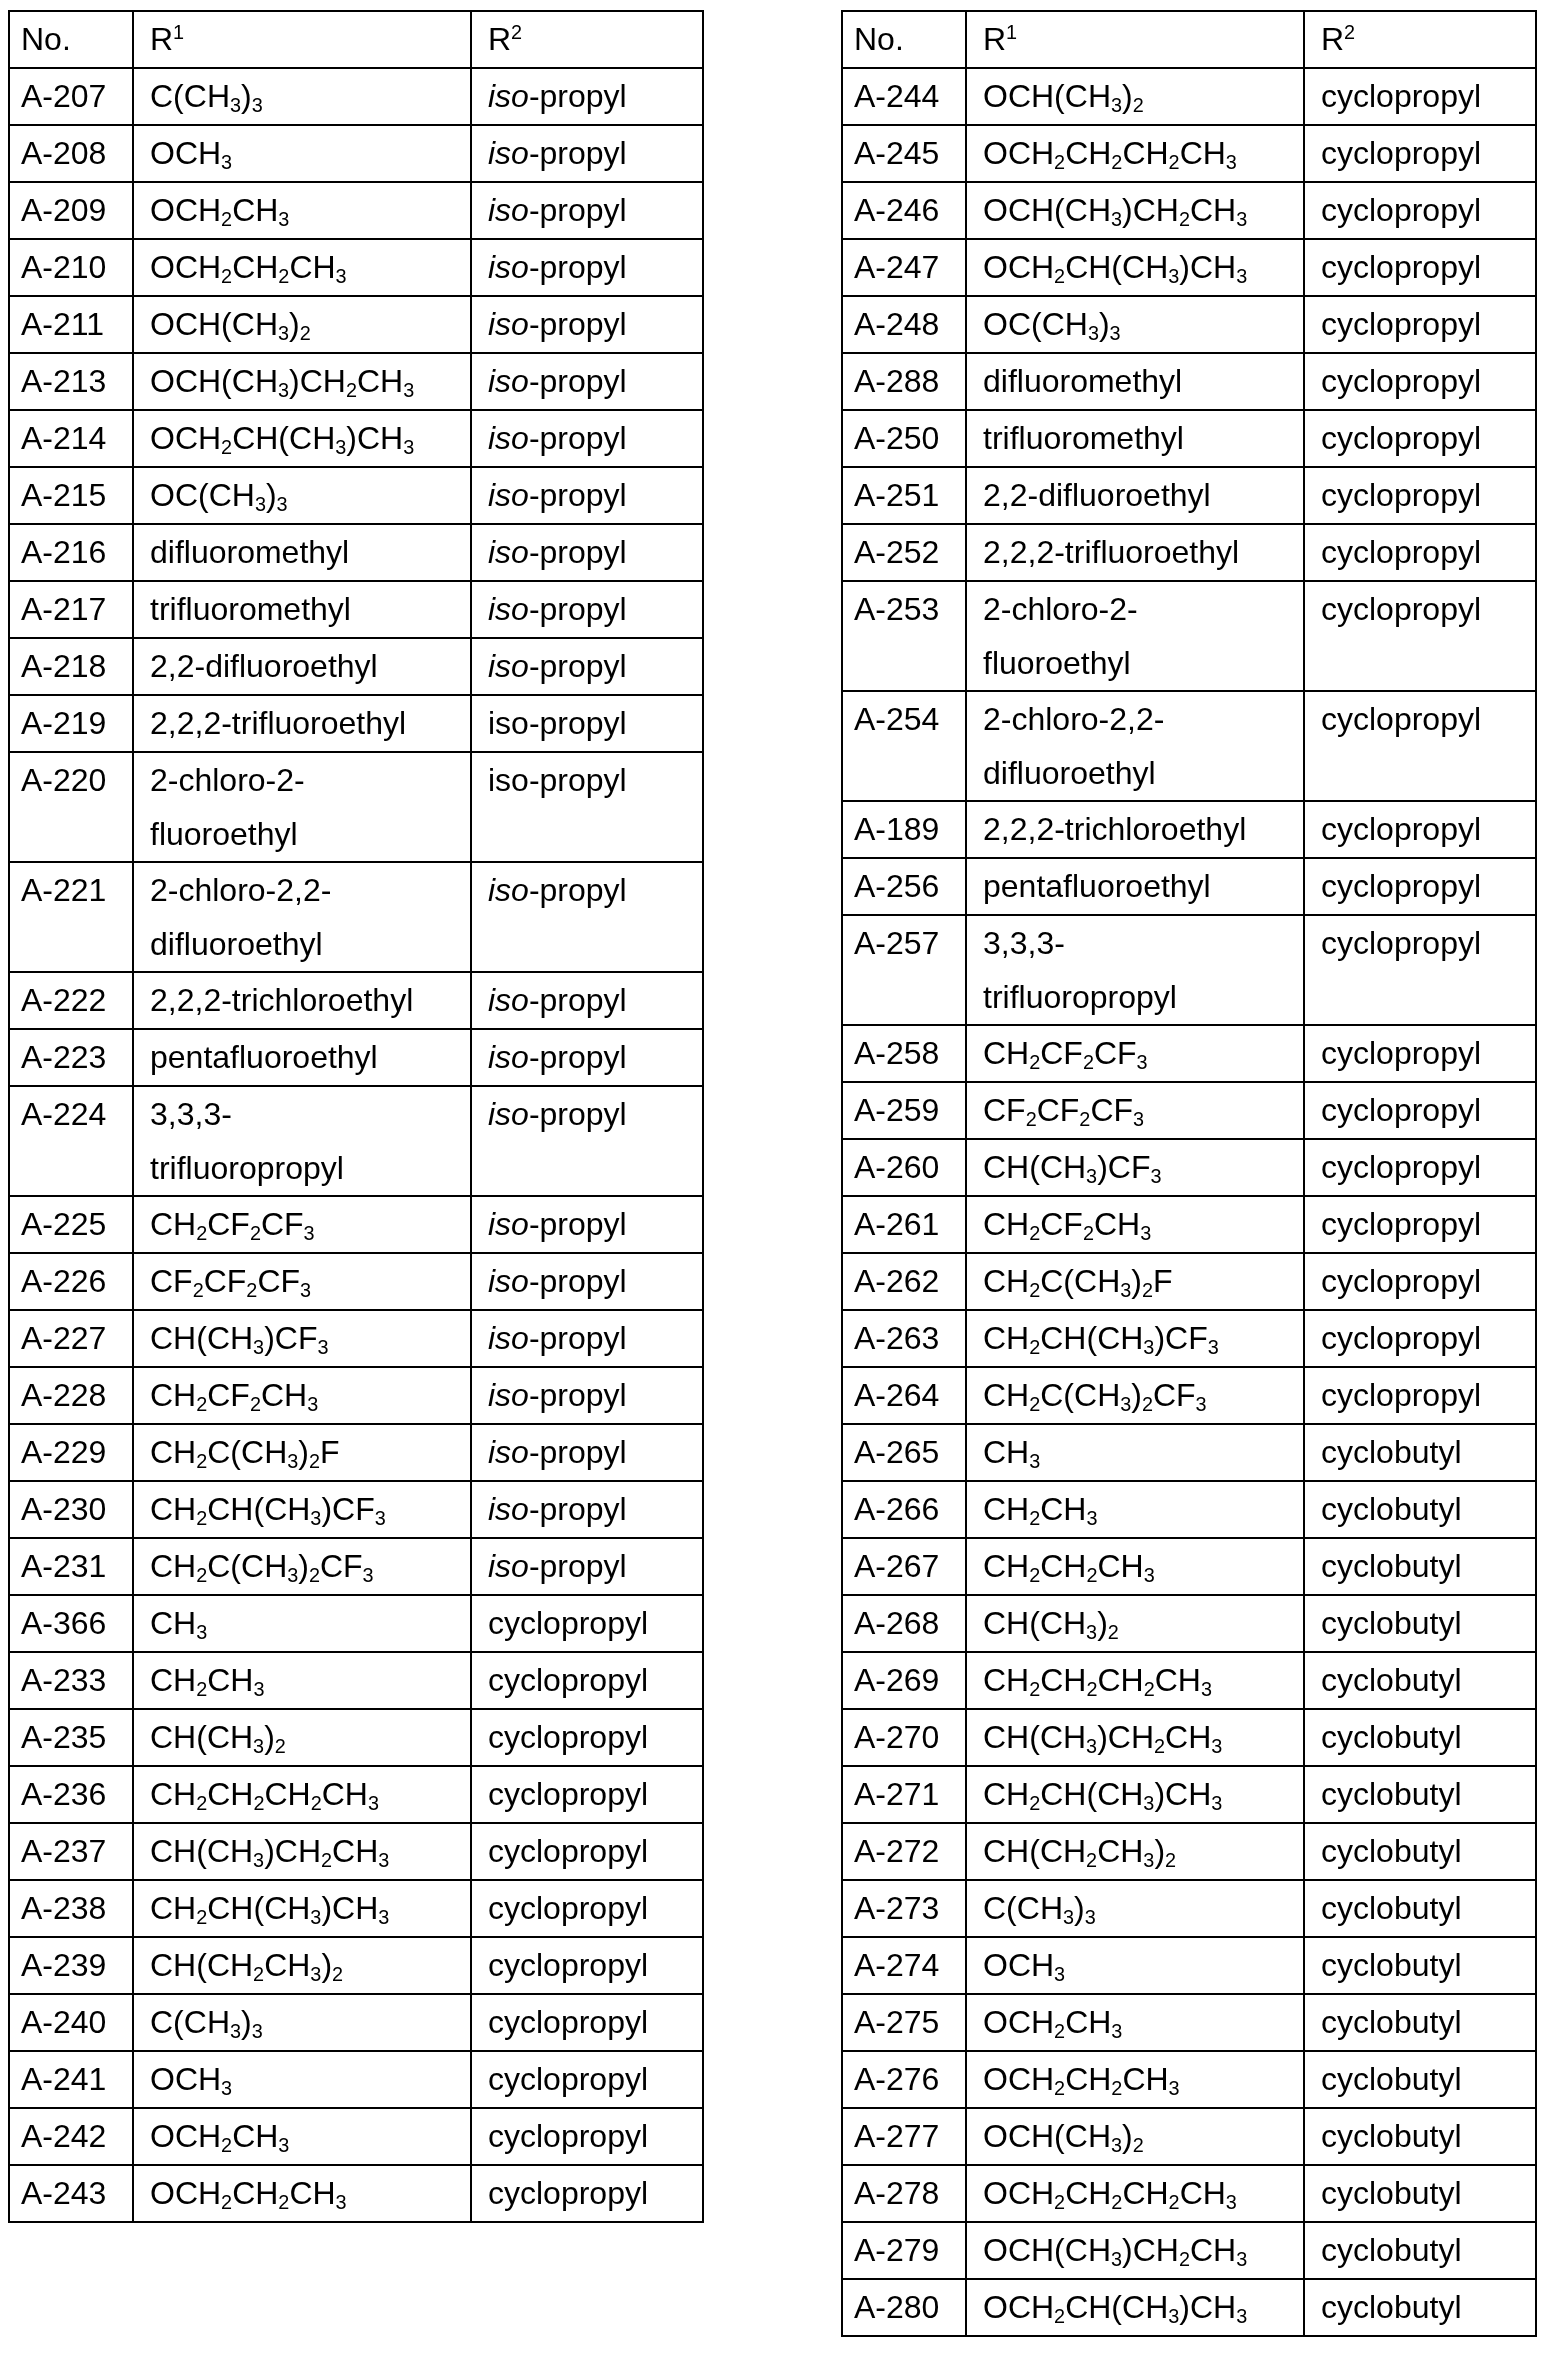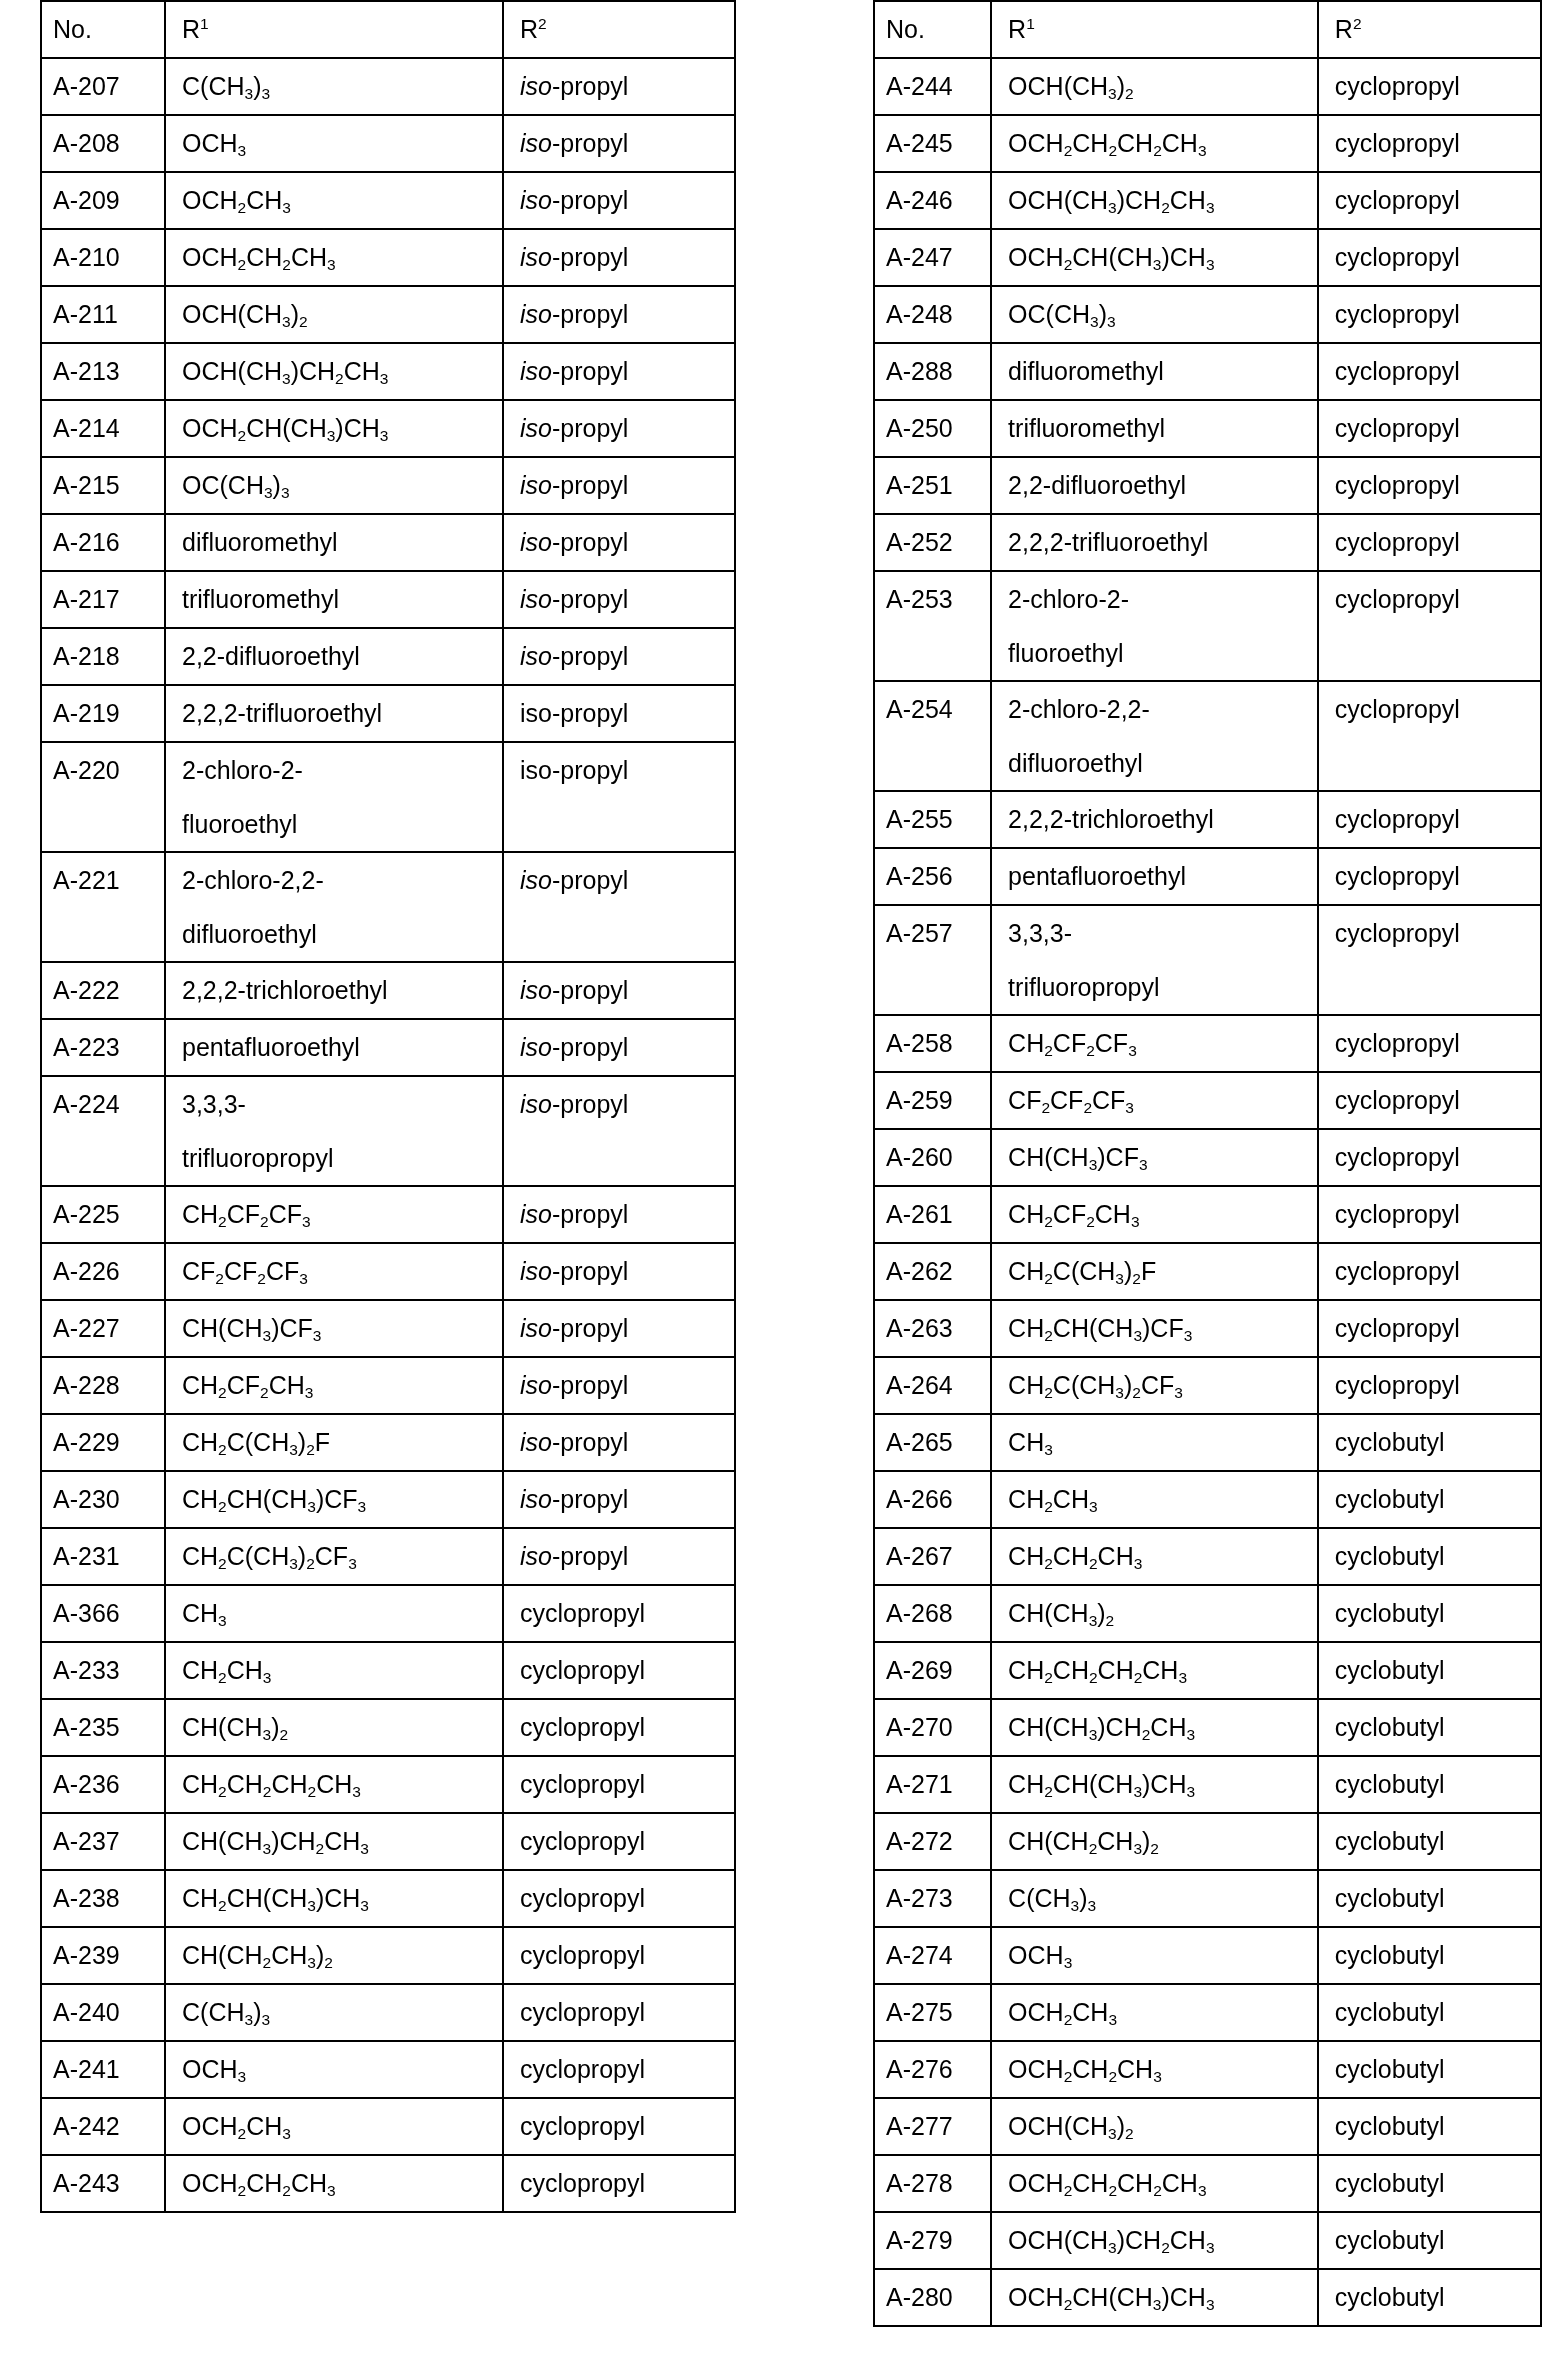--- a/index.html
+++ b/index.html
@@ -1,25 +1,24 @@
 <!DOCTYPE html>
 <html style="font-size:12.7px"><head>
 <meta charset="utf-8">
 <style>
   html, body { margin: 0; padding: 0; background: #ffffff; }
   body {
     width: 1542px; height: 2377px; position: relative; overflow: hidden;
     font-family: "Liberation Sans", sans-serif; color: #000;
   }
   table.subst {
-    position: absolute; top: 0;
+    position: absolute; top: 10px;
     border-collapse: collapse;
     table-layout: fixed;
-    font-size: 25px;
-    margin-left: 32px;
+    font-size: 32px;
   }
   table.subst.left  { left: 8px; }
   table.subst.right { left: 841px; }
   table.subst td, table.subst th {
     border: 2.4px solid #000;
     padding: 0 0 0 16px;
     vertical-align: top;
     text-align: left;
     font-weight: normal;
     line-height: 54px;
@@ -295,21 +294,21 @@
         <td class="cell-no">A-253</td>
         <td>2-chloro-2-<br>fluoroethyl</td>
         <td>cyclopropyl</td>
       </tr>
       <tr class="double">
         <td class="cell-no">A-254</td>
         <td>2-chloro-2,2-<br>difluoroethyl</td>
         <td>cyclopropyl</td>
       </tr>
       <tr class="single">
-        <td class="cell-no">A-255</td>
+        <td class="cell-no">A-189</td>
         <td>2,2,2-trichloroethyl</td>
         <td>cyclopropyl</td>
       </tr>
       <tr class="single">
         <td class="cell-no">A-256</td>
         <td>pentafluoroethyl</td>
         <td>cyclopropyl</td>
       </tr>
       <tr class="double">
         <td class="cell-no">A-257</td>

